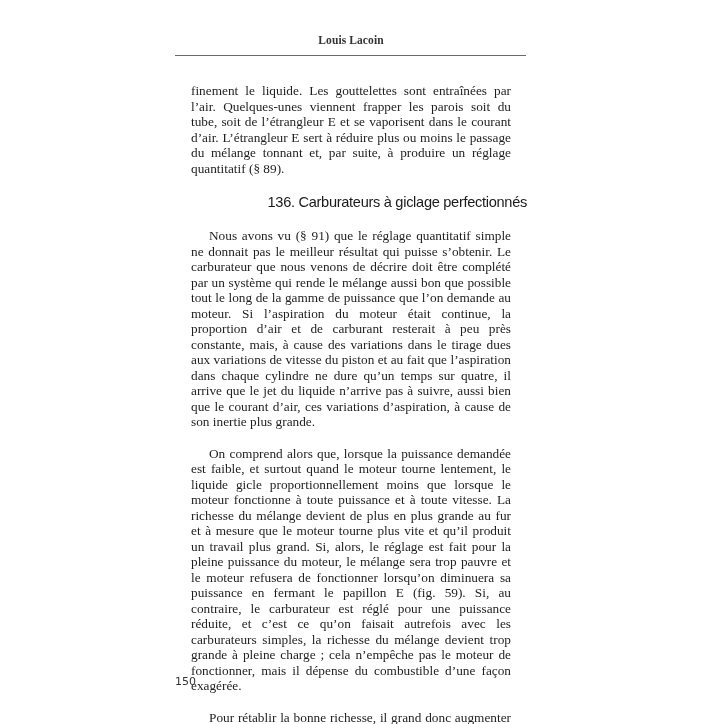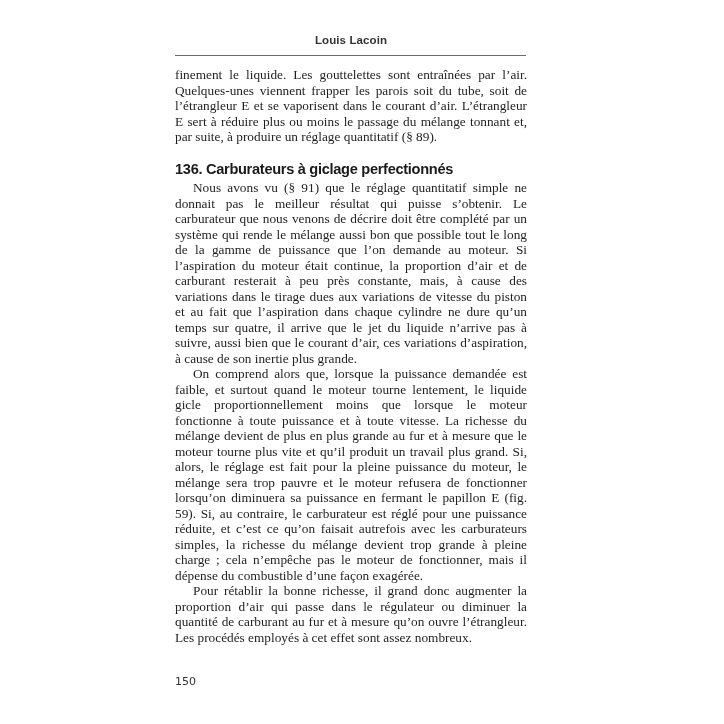--- a/index.html
+++ b/index.html
@@ -1,40 +1,41 @@
 <!DOCTYPE html>
 <html><head>
 <meta charset="utf-8">
 <style>
   html, body { margin: 0; padding: 0; }
   body {
     width: 724px; height: 724px; background: #ffffff; position: relative; overflow: hidden;
   }
   .page-header {
     position: absolute; left: 175px; width: 352px; top: 34px;
-    text-align: center; font-family: Liberation Sans, sans-serif; font-size: 11.5px;
+    text-align: center; font-family: Liberation Serif, serif; font-size: 11.5px;
     color: #333333; font-weight: bold; letter-spacing: 0.1px;
   }
   .header-rule {
     position: absolute; left: 175px; width: 351px; top: 55px; height: 0;
     border-top: 1px solid #6a6a6a;
   }
   .text-block {
     position: absolute; left: 175px; width: 352px; top: 67px;
     font-family: "Liberation Serif", "DejaVu Serif", serif;
     font-size: 13.3px; line-height: 15.5px; color: #1e1e1e;
   }
   .text-block p {
-    margin: 0; text-align: justify; hyphens: manual;
+    margin: 16px; text-align: justify; hyphens: manual;
   }
   .text-block p.indent { text-indent: 18px; }
   .section-heading {
     margin: 14.5px 0 1px 0; font-family: "Liberation Sans", "DejaVu Sans", sans-serif;
-    font-weight: bold; font-size: 14.6px; line-height: 20px; color: #1a1a1a;
+    font-weight: normal; font-size: 14.6px; line-height: 20px; color: #1a1a1a;
     letter-spacing: -0.3px;
+    text-align: right;
   }
   .page-number {
     position: absolute; left: 175px; width: 352px; top: 675px;
     text-align: left; font-family: "DejaVu Sans", sans-serif; font-size: 11px; color: #333333;
   }
 </style>
 </head>
 <body>
 
 <div class="page-header">Louis Lacoin</div>

